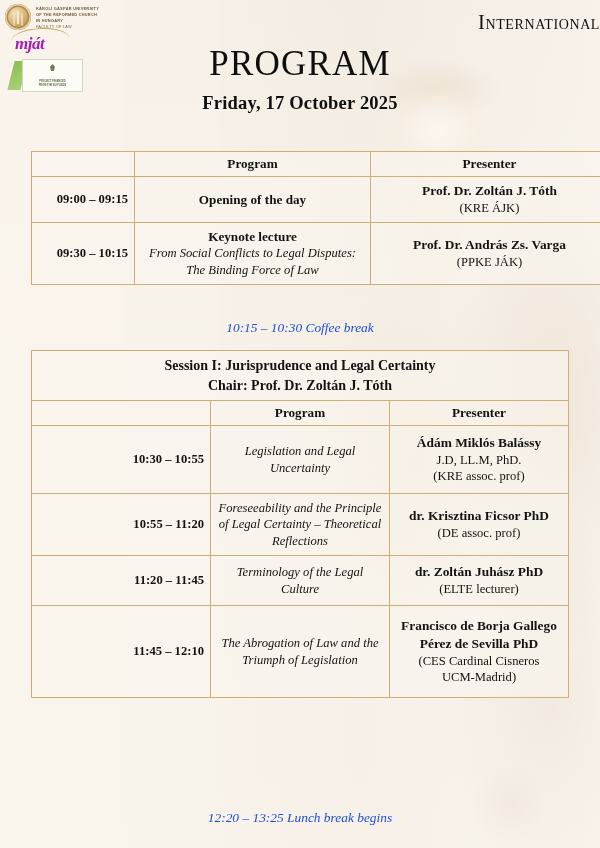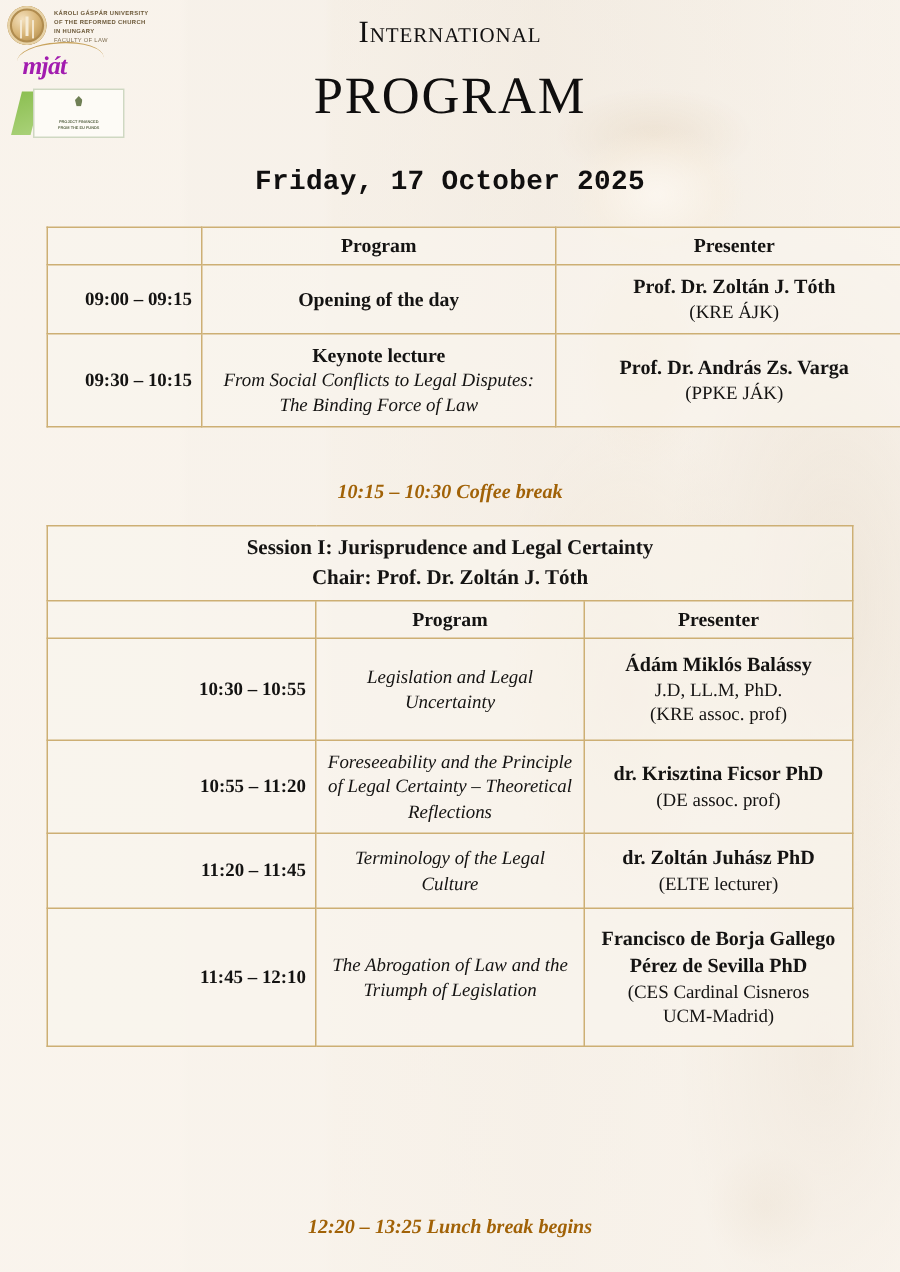--- a/index.html
+++ b/index.html
@@ -152,38 +152,39 @@
     text-align: center;
   }
 
   
   .title-block { position: absolute; left: 0; right: 0; top: 10px; text-align: center; }
   .t-line1, .t-line2 {
     font-family: "Liberation Serif", serif;
     color: #111010;
     font-variant: small-caps;
     letter-spacing: .6px;
+    text-align: right;
   }
   .t-line1 { font-size: 20.5px; line-height: 1.25; }
   .t-line2 { font-size: 20.5px; line-height: 1.25; }
   .t-line2 .accent { color: #b88a2a; }
   .t-program {
     font-family: "Liberation Serif", serif;
     font-size: 35px;
     letter-spacing: 1.2px;
     color: #0f0e0e;
     margin-top: 9px;
     line-height: 1.1;
   }
   .t-date {
-    font-family: Liberation Mono, monospace;
+    font-family: Liberation Serif, serif;
     font-size: 18.5px;
     font-weight: bold;
     color: #100f0f;
-    margin-top: 28px;
+    margin-top: 10px;
     letter-spacing: .2px;
   }
 
   
   .tbl {
     position: absolute;
     border-collapse: collapse;
     table-layout: fixed;
     background: rgba(250,245,239,.30);
   }
@@ -204,23 +205,23 @@
   .pres-name { font-weight: bold; font-size: 13.4px; line-height: 1.34; }
   .pres-sub { font-size: 12.6px; line-height: 1.34; }
   .session-hdr { font-weight: bold; font-size: 14px; line-height: 1.38; text-align: center; }
   .qa { font-style: italic; font-weight: bold; font-size: 14.5px; text-align: center; }
 
   .break-note {
     position: absolute;
     left: 0; right: 0;
     text-align: center;
     font-style: italic;
-    font-weight: bold;
+    font-weight: normal;
     font-size: 13.4px;
-    color: #a16207;
+    color: #1d4ed8;
   }
 
   #t1 { left: 31px; top: 151px; width: 538px; }
   #t2 { left: 31px; top: 350px; width: 538px; }
   #break1 { top: 320px; }
   #break2 { top: 810px; }
 </style>
 </head>
 <body>
 

